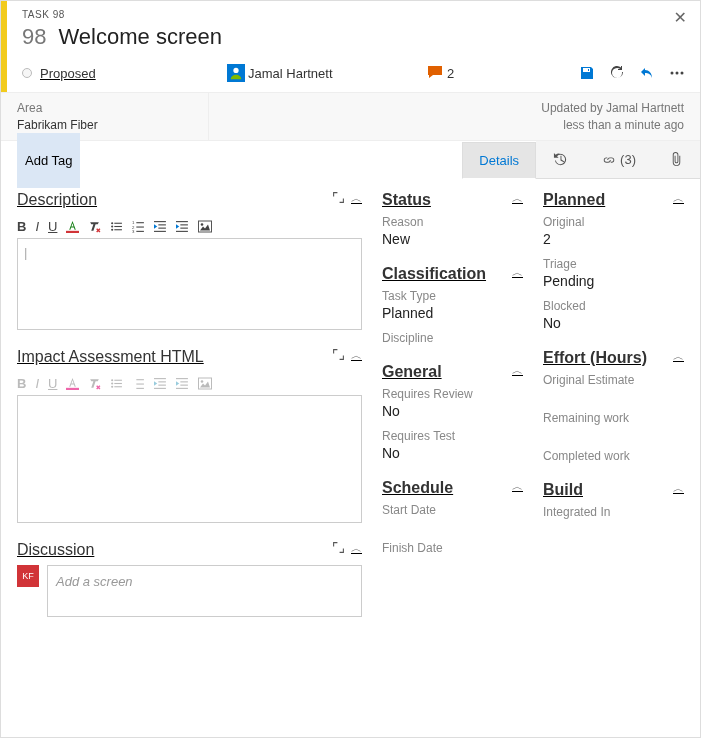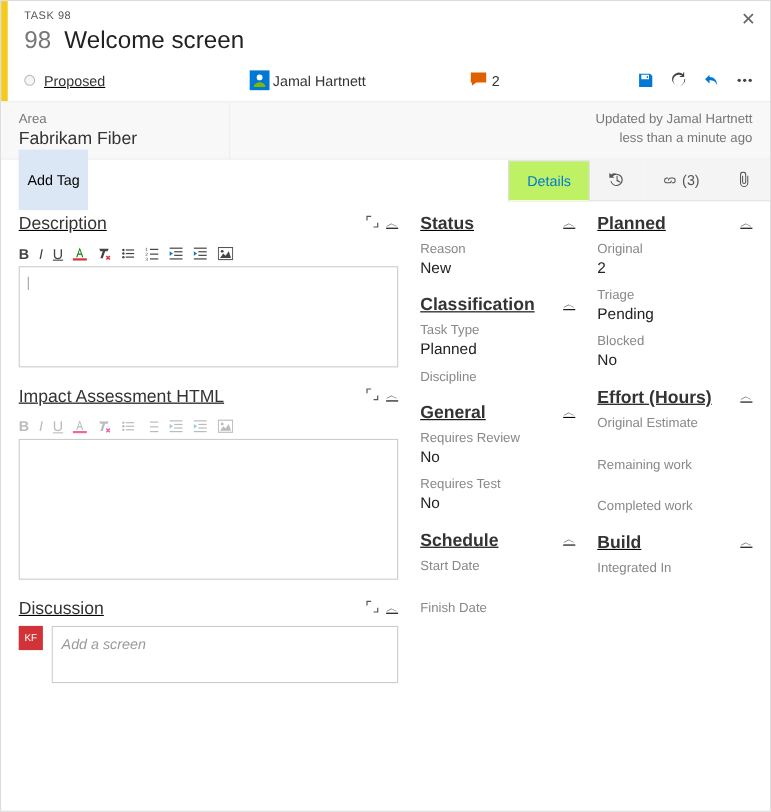--- a/index.html
+++ b/index.html
@@ -26,29 +26,29 @@
 .action-btn { cursor: pointer; font-size: 15px; display: inline-flex; }
 
 .close-btn { position: absolute; top: 8px; right: 14px; font-size: 16px; color: #666; cursor: pointer; }
 
 .meta-row { display: flex; background: #f8f8f8; border-top: 1px solid #eee; border-bottom: 1px solid #eee; }
 .meta-cell { padding: 8px 16px; border-right: 1px solid #eee; }
 .meta-cell.area { width: 208px; }
 .meta-cell.iter { width: 242px; }
 .meta-cell.upd { flex: 1; text-align: right; border-right: none; }
 .meta-label { font-size: 12px; color: #777; }
-.meta-value { font-size: 16px; color: #333; margin-top: 3px; }
+.meta-value { font-size: 12px; color: #333; margin-top: 3px; }
 
 .tags-tabs-row { display: flex; align-items: stretch; }
 .tags-area { padding: 10px 16px; }
 .add-tag { background: #dbe7f5; font-size: 13px; padding: 20px 8px; cursor: pointer; }
 
 .tabs-area { margin-left: auto; display: flex; border-bottom: 1px solid #ddd; }
 .tab { padding: 10px 16px; font-size: 13px; color: #555; cursor: pointer; border: 1px solid transparent; display: flex; align-items: center; gap: 4px; }
-.tab.active { border: 1px solid #ddd; border-bottom-color: #fff; color: #0078d4; background: #bef264; position: relative; top: 1px; }
+.tab.active { border: 1px solid #ddd; border-bottom-color: #fff; color: #0078d4; background: #e5e5e5; position: relative; top: 1px; }
 .tab.disabled { background: #f4f4f4; }
 
 .content { display: flex; padding: 12px 16px 16px 16px; gap: 20px; }
 .col-left { flex: 1.25; min-width: 345px; }
 .col-mid { flex: 0.9; }
 .col-right { flex: 0.9; }
 
 .section { margin-bottom: 18px; }
 .section-header { display: flex; align-items: flex-start; margin-bottom: 6px; text-decoration: underline; }
 .section-title { font-size: 16px; color: #333; flex: 1; }

